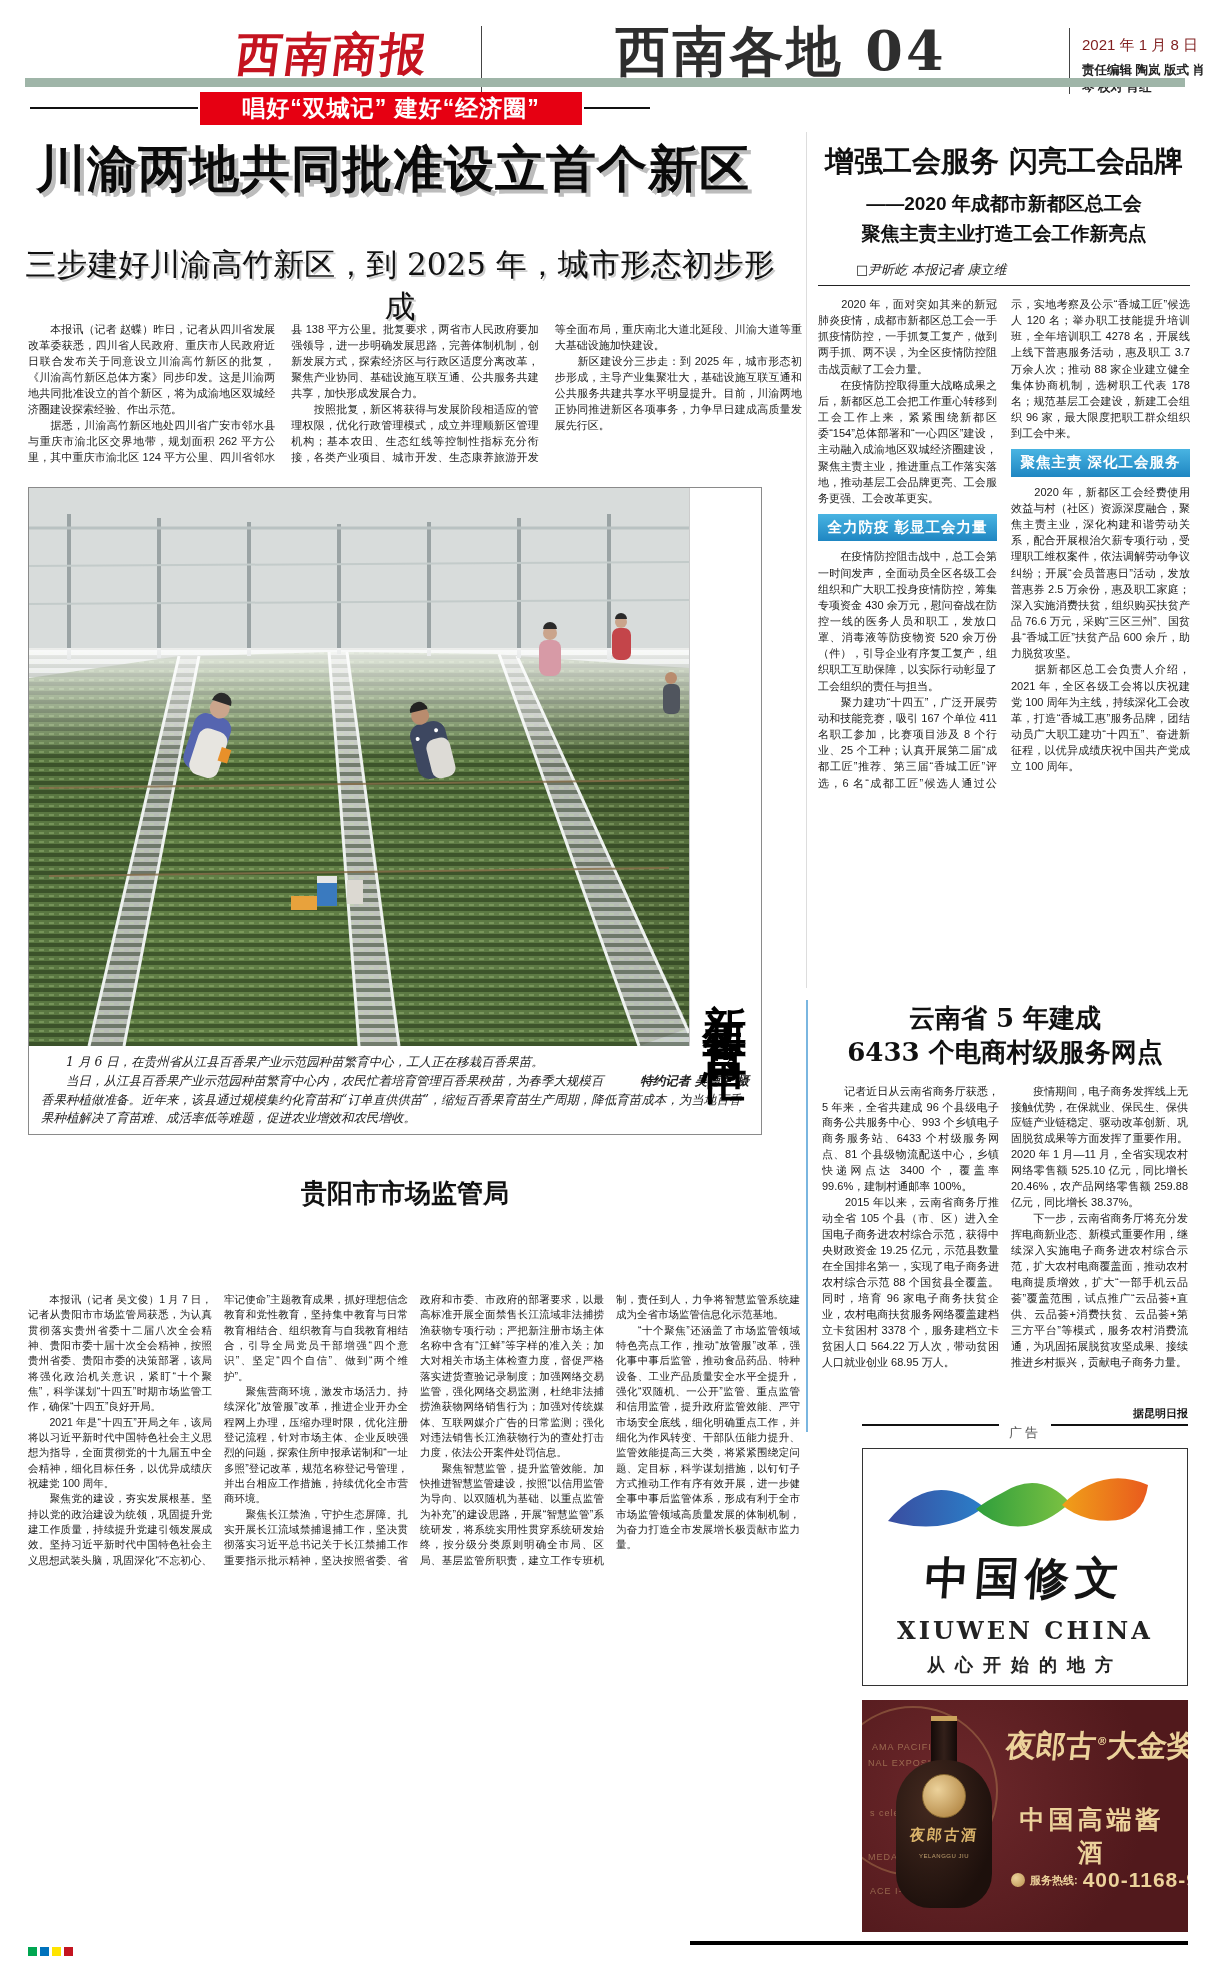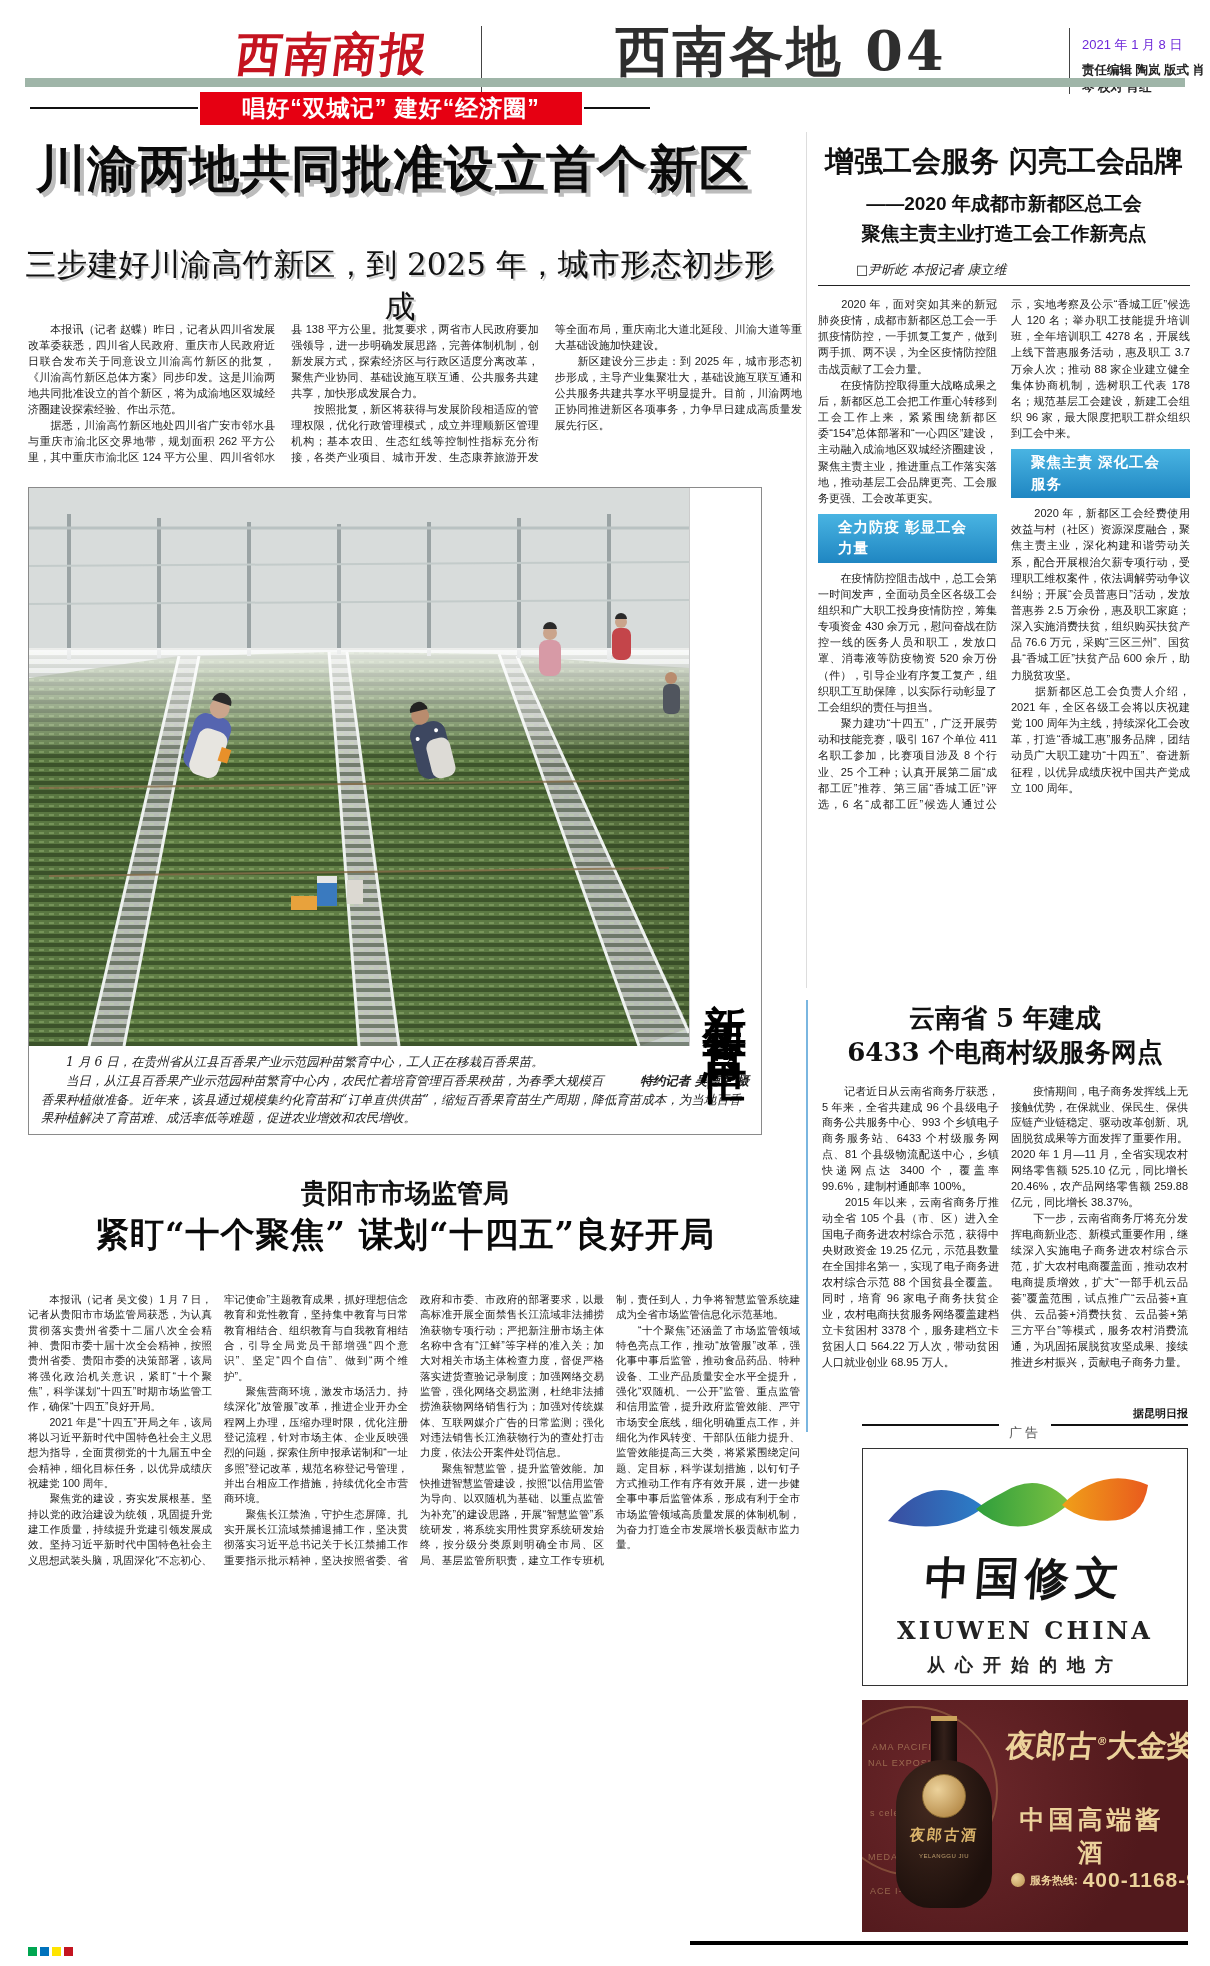--- a/index.html
+++ b/index.html
@@ -7,21 +7,21 @@
   #page { position:relative; width:1210px; height:1966px; background:#ffffff; margin:0 auto; overflow:hidden; color:#1a1a1a; }
   .abs { position:absolute; }
   .serif { font-family:"DejaVu Serif","Liberation Serif",serif; }
   .just { text-align:justify; }
   .pre { white-space:pre-line; }
 
   
   .logo { left:236px; top:24px; font-size:46px; font-weight:900; color:#c41420; transform:skewX(-7deg); letter-spacing:2px; }
   .head-vline { width:1px; background:#444; }
   .section-title { left:498px; top:16px; width:566px; text-align:center; font-size:54px; font-weight:900; color:#2e2e2e; letter-spacing:3px; }
-  .head-date { left:1082px; top:36px; font-size:13px; color:#6d28d9; }
+  .head-date { left:1082px; top:36px; font-size:15px; color:#7f1d1d; }
   .head-staff { left:1082px; top:62px; font-size:12.5px; font-weight:bold; color:#222; }
   .green-band { left:25px; top:78px; width:1160px; height:9px; background:#9fb5a8; }
 
   
   .banner { left:200px; top:92px; width:382px; height:33px; background:#e60012; color:#fff; font-weight:bold; font-size:23px; text-align:center; line-height:33px; letter-spacing:1px; }
   .banner-line { height:2px; background:#111; top:107px; }
   .lead-headline { left:22px; top:136px; width:742px; text-align:center; font-size:50px; font-weight:900; color:#0a0a0a; letter-spacing:1px; text-shadow:4px 4px 0 #bcbcbc; }
   .lead-subhead { left:22px; top:244px; width:756px; text-align:center; font-size:31px; font-weight:400; color:#111; text-shadow:2px 2px 0 #ccc; }
   .lead-body { left:28px; top:322px; width:774px; height:158px; column-count:3; column-gap:16px; font-size:11px; line-height:1.45; color:#222; overflow:hidden; }
 
@@ -35,21 +35,21 @@
   .caption .credit { float:right; font-weight:bold; }
 
   
   .col-divider { left:806px; top:132px; width:1px; height:856px; background:#ddd; }
   .union { left:818px; top:142px; width:372px; }
   .union-headline { text-align:center; font-size:29px; font-weight:900; color:#111; }
   .union-sub { text-align:center; font-size:19px; font-weight:bold; margin-top:9px; color:#111; }
   .union-byline { margin-top:14px; padding-left:38px; font-size:13px; font-style:italic; color:#222; }
   .union-rule { border:none; border-top:1px solid #222; margin-top:6px; }
   .union-body { margin-top:10px; height:700px; column-count:2; column-gap:14px; font-size:11px; line-height:1.47; overflow:hidden; }
-  .bar { display:block; width:100%; background:linear-gradient(180deg,#49b4e2,#1f86c2); color:#fff; font-weight:bold; font-size:14.5px; text-align:left; padding:3px 20px; margin:8px 0 7px 0; letter-spacing:1px; }
+  .bar { display:block; width:100%; background:linear-gradient(180deg,#49b4e2,#1f86c2); color:#fff; font-weight:bold; font-size:14.5px; text-align:center; padding:3px 4px; margin:8px 0 7px 0; letter-spacing:1px; }
 
   
   .yunnan-divider { left:806px; top:1000px; width:2px; height:432px; background:#7ab6e0; }
   .yunnan { left:822px; top:1002px; width:366px; }
   .yunnan-headline { text-align:center; font-size:26px; font-weight:900; line-height:1.3; color:#111; }
   .yunnan-body { margin-top:14px; height:336px; column-count:2; column-gap:12px; font-size:11px; line-height:1.45; overflow:hidden; }
   .yunnan-credit { left:1010px; top:1406px; width:178px; text-align:right; font-size:11px; font-weight:bold; }
 
   
   .gy-kicker { left:25px; top:1176px; width:760px; text-align:center; font-size:26px; font-weight:900; color:#111; }
@@ -233,21 +233,20 @@
       <div>6433 个电商村级服务网点</div>
     </div>
     <div class="yunnan-body just pre">　　记者近日从云南省商务厅获悉，5 年来，全省共建成 96 个县级电子商务公共服务中心、993 个乡镇电子商务服务站、6433 个村级服务网点、81 个县级物流配送中心，乡镇快递网点达 3400 个，覆盖率 99.6%，建制村通邮率 100%。
 　　2015 年以来，云南省商务厅推动全省 105 个县（市、区）进入全国电子商务进农村综合示范，获得中央财政资金 19.25 亿元，示范县数量在全国排名第一，实现了电子商务进农村综合示范 88 个国贫县全覆盖。同时，培育 96 家电子商务扶贫企业，农村电商扶贫服务网络覆盖建档立卡贫困村 3378 个，服务建档立卡贫困人口 564.22 万人次，带动贫困人口就业创业 68.95 万人。
 　　疫情期间，电子商务发挥线上无接触优势，在保就业、保民生、保供应链产业链稳定、驱动改革创新、巩固脱贫成果等方面发挥了重要作用。2020 年 1 月—11 月，全省实现农村网络零售额 525.10 亿元，同比增长 20.46%，农产品网络零售额 259.88 亿元，同比增长 38.37%。
 　　下一步，云南省商务厅将充分发挥电商新业态、新模式重要作用，继续深入实施电子商务进农村综合示范，扩大农村电商覆盖面，推动农村电商提质增效，扩大“一部手机云品荟”覆盖范围，试点推广“云品荟+直供、云品荟+消费扶贫、云品荟+第三方平台”等模式，服务农村消费流通，为巩固拓展脱贫攻坚成果、接续推进乡村振兴，贡献电子商务力量。</div>
   </div>
   <div class="abs yunnan-credit">据昆明日报</div>
 
   <div class="abs gy-kicker serif">贵阳市市场监管局</div>
-  <div class="abs gy-headline serif">紧盯“十个聚焦” 谋划“十四五”良好开局</div>
   <div class="abs gy-body just pre">　　本报讯（记者 吴文俊）1 月 7 日，记者从贵阳市市场监管局获悉，为认真贯彻落实贵州省委十二届八次全会精神、贵阳市委十届十次全会精神，按照贵州省委、贵阳市委的决策部署，该局将强化政治机关意识，紧盯“十个聚焦”，科学谋划“十四五”时期市场监管工作，确保“十四五”良好开局。
 　　2021 年是“十四五”开局之年，该局将以习近平新时代中国特色社会主义思想为指导，全面贯彻党的十九届五中全会精神，细化目标任务，以优异成绩庆祝建党 100 周年。
 　　聚焦党的建设，夯实发展根基。坚持以党的政治建设为统领，巩固提升党建工作质量，持续提升党建引领发展成效。坚持习近平新时代中国特色社会主义思想武装头脑，巩固深化“不忘初心、牢记使命”主题教育成果，抓好理想信念教育和党性教育，坚持集中教育与日常教育相结合、组织教育与自我教育相结合，引导全局党员干部增强“四个意识”、坚定“四个自信”、做到“两个维护”。
 　　聚焦营商环境，激发市场活力。持续深化“放管服”改革，推进企业开办全程网上办理，压缩办理时限，优化注册登记流程，针对市场主体、企业反映强烈的问题，探索住所申报承诺制和“一址多照”登记改革，规范名称登记号管理，并出台相应工作措施，持续优化全市营商环境。
 　　聚焦长江禁渔，守护生态屏障。扎实开展长江流域禁捕退捕工作，坚决贯彻落实习近平总书记关于长江禁捕工作重要指示批示精神，坚决按照省委、省政府和市委、市政府的部署要求，以最高标准开展全面禁售长江流域非法捕捞渔获物专项行动；严把新注册市场主体名称中含有“江鲜”等字样的准入关；加大对相关市场主体检查力度，督促严格落实进货查验记录制度；加强网络交易监管，强化网络交易监测，杜绝非法捕捞渔获物网络销售行为；加强对传统媒体、互联网媒介广告的日常监测；强化对违法销售长江渔获物行为的查处打击力度，依法公开案件处罚信息。
 　　聚焦智慧监管，提升监管效能。加快推进智慧监管建设，按照“以信用监管为导向、以双随机为基础、以重点监管为补充”的建设思路，开展“智慧监管”系统研发，将系统实用性贯穿系统研发始终，按分级分类原则明确全市局、区局、基层监管所职责，建立工作专班机制，责任到人，力争将智慧监管系统建成为全省市场监管信息化示范基地。
 　　“十个聚焦”还涵盖了市场监管领域特色亮点工作，推动“放管服”改革，强化事中事后监管，推动食品药品、特种设备、工业产品质量安全水平全提升，强化“双随机、一公开”监管、重点监管和信用监管，提升政府监管效能、严守市场安全底线，细化明确重点工作，并细化为作风转变、干部队伍能力提升、监管效能提高三大类，将紧紧围绕定问题、定目标，科学谋划措施，以钉钉子方式推动工作有序有效开展，进一步健全事中事后监管体系，形成有利于全市市场监管领域高质量发展的体制机制，为奋力打造全市发展增长极贡献市监力量。</div>
 
   <div class="abs ad-label-row">
     <div class="rule"></div>

